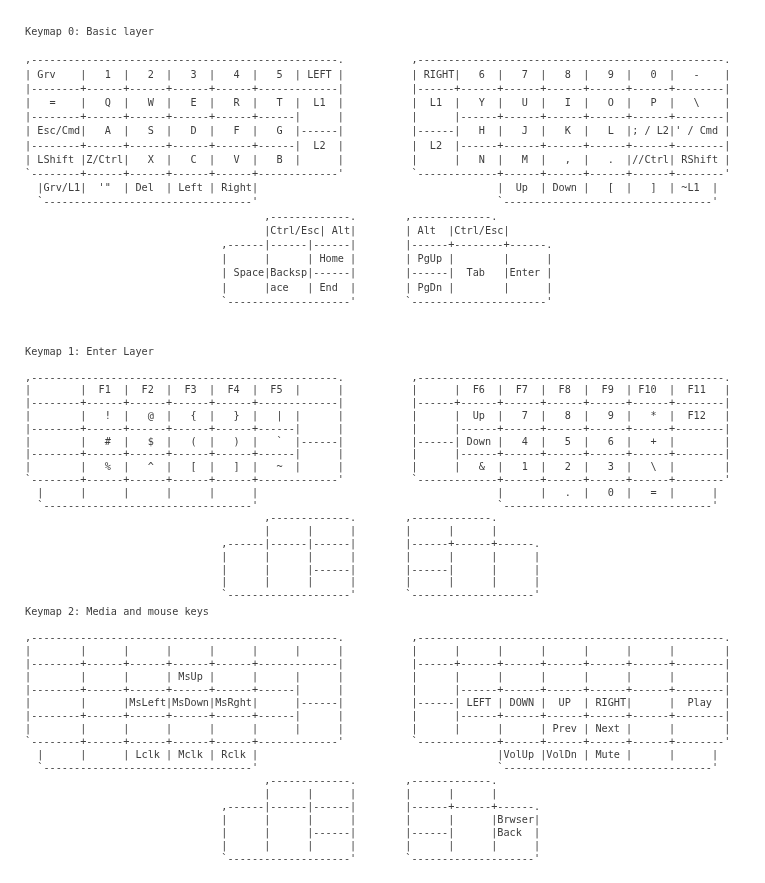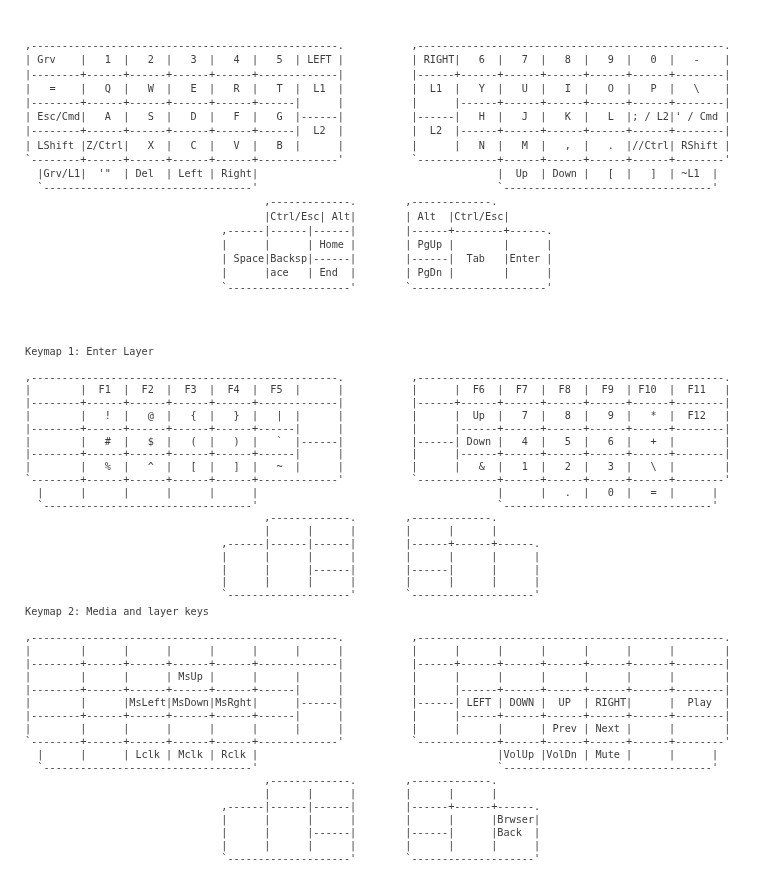--- a/index.html
+++ b/index.html
@@ -37,20 +37,21 @@
   .section-0 { top: 25px;  --lh: 14.2px; }
   .section-1 { top: 346px; --lh: 12.8px; }
   .section-2 { top: 605px; --lh: 13px; }
 </style>
 </head>
 <body style="background: rgb(255, 255, 255);">
 
 <div>
 
   <section class="keymap-section section-0">
+    <div class="keymap-title">Keymap 0: Basic layer</div>
     <pre class="keymap-diagram">,--------------------------------------------------.           ,--------------------------------------------------.
 | Grv    |   1  |   2  |   3  |   4  |   5  | LEFT |           | RIGHT|   6  |   7  |   8  |   9  |   0  |   -    |
 |--------+------+------+------+------+-------------|           |------+------+------+------+------+------+--------|
 |   =    |   Q  |   W  |   E  |   R  |   T  |  L1  |           |  L1  |   Y  |   U  |   I  |   O  |   P  |   \    |
 |--------+------+------+------+------+------|      |           |      |------+------+------+------+------+--------|
 | Esc/Cmd|   A  |   S  |   D  |   F  |   G  |------|           |------|   H  |   J  |   K  |   L  |; / L2|' / Cmd |
 |--------+------+------+------+------+------|  L2  |           |  L2  |------+------+------+------+------+--------|
 | LShift |Z/Ctrl|   X  |   C  |   V  |   B  |      |           |      |   N  |   M  |   ,  |   .  |//Ctrl| RShift |
 `--------+------+------+------+------+-------------'           `-------------+------+------+------+------+--------'
   |Grv/L1|  '"  | Del  | Left | Right|                                       |  Up  | Down |   [  |   ]  | ~L1  |
@@ -80,21 +81,21 @@
                                        ,-------------.        ,-------------.
                                        |      |      |        |      |      |
                                 ,------|------|------|        |------+------+------.
                                 |      |      |      |        |      |      |      |
                                 |      |      |------|        |------|      |      |
                                 |      |      |      |        |      |      |      |
                                 `--------------------'        `--------------------'</pre>
   </section>
 
   <section class="keymap-section section-2">
-    <div class="keymap-title">Keymap 2: Media and layer keys</div>
+    <div class="keymap-title">Keymap 2: Media and mouse keys</div>
     <pre class="keymap-diagram">,--------------------------------------------------.           ,--------------------------------------------------.
 |        |      |      |      |      |      |      |           |      |      |      |      |      |      |        |
 |--------+------+------+------+------+-------------|           |------+------+------+------+------+------+--------|
 |        |      |      | MsUp |      |      |      |           |      |      |      |      |      |      |        |
 |--------+------+------+------+------+------|      |           |      |------+------+------+------+------+--------|
 |        |      |MsLeft|MsDown|MsRght|      |------|           |------| LEFT | DOWN |  UP  | RIGHT|      |  Play  |
 |--------+------+------+------+------+------|      |           |      |------+------+------+------+------+--------|
 |        |      |      |      |      |      |      |           |      |      |      | Prev | Next |      |        |
 `--------+------+------+------+------+-------------'           `-------------+------+------+------+------+--------'
   |      |      | Lclk | Mclk | Rclk |                                       |VolUp |VolDn | Mute |      |      |

